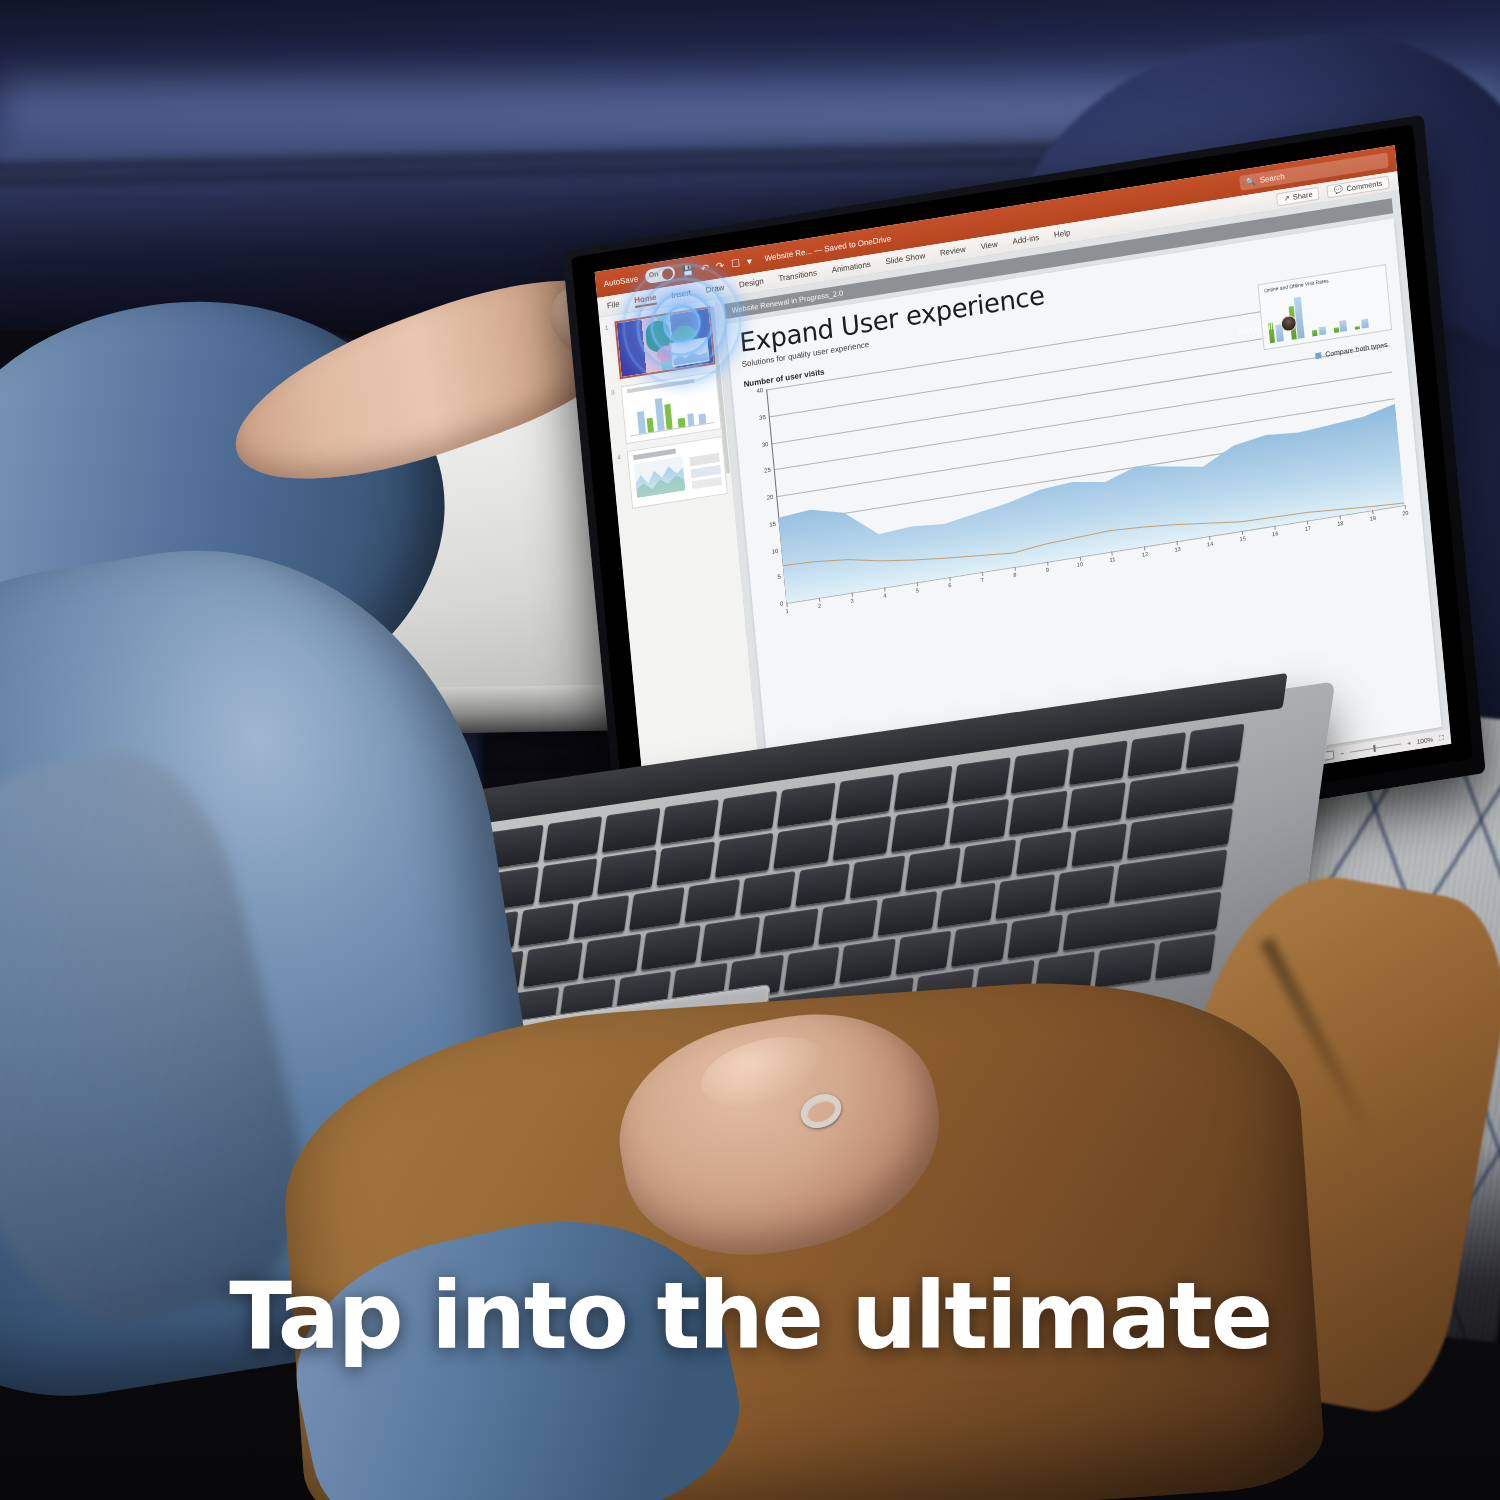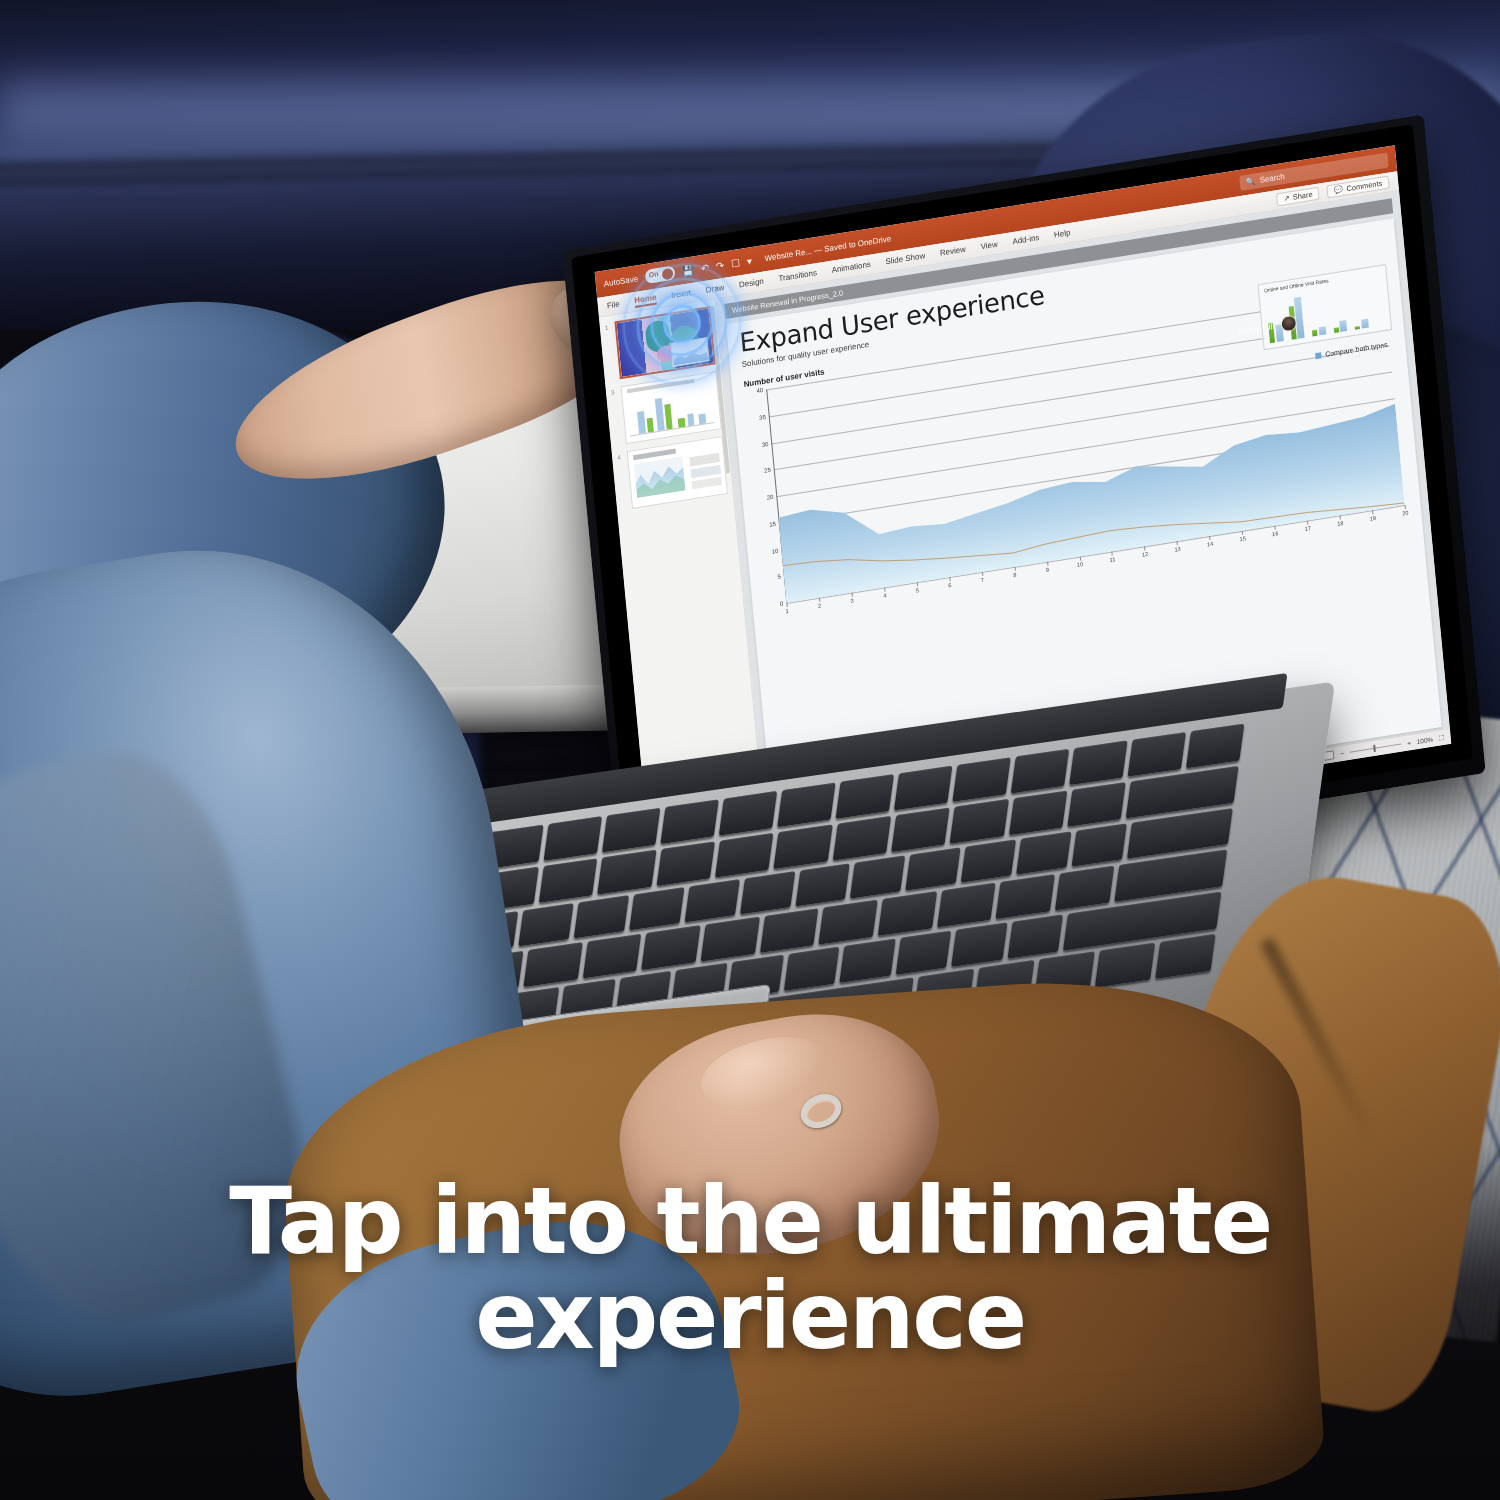--- a/index.html
+++ b/index.html
@@ -793,16 +793,15 @@
   <div class="hoodie-body"></div>
   <div class="hoodie-fold"></div>
   <div class="pants"></div>
   <div class="sleeve-lower"></div>
   <div class="hand-lower"></div>
   <div class="hand-knuckle"></div>
   <div class="ring"></div>
 
   <div class="tagline">
     <span class="l1">Tap into the ultimate</span>
-    <span class="l2">experience</span>
   </div>
 
 </div>
 
 </body></html>

